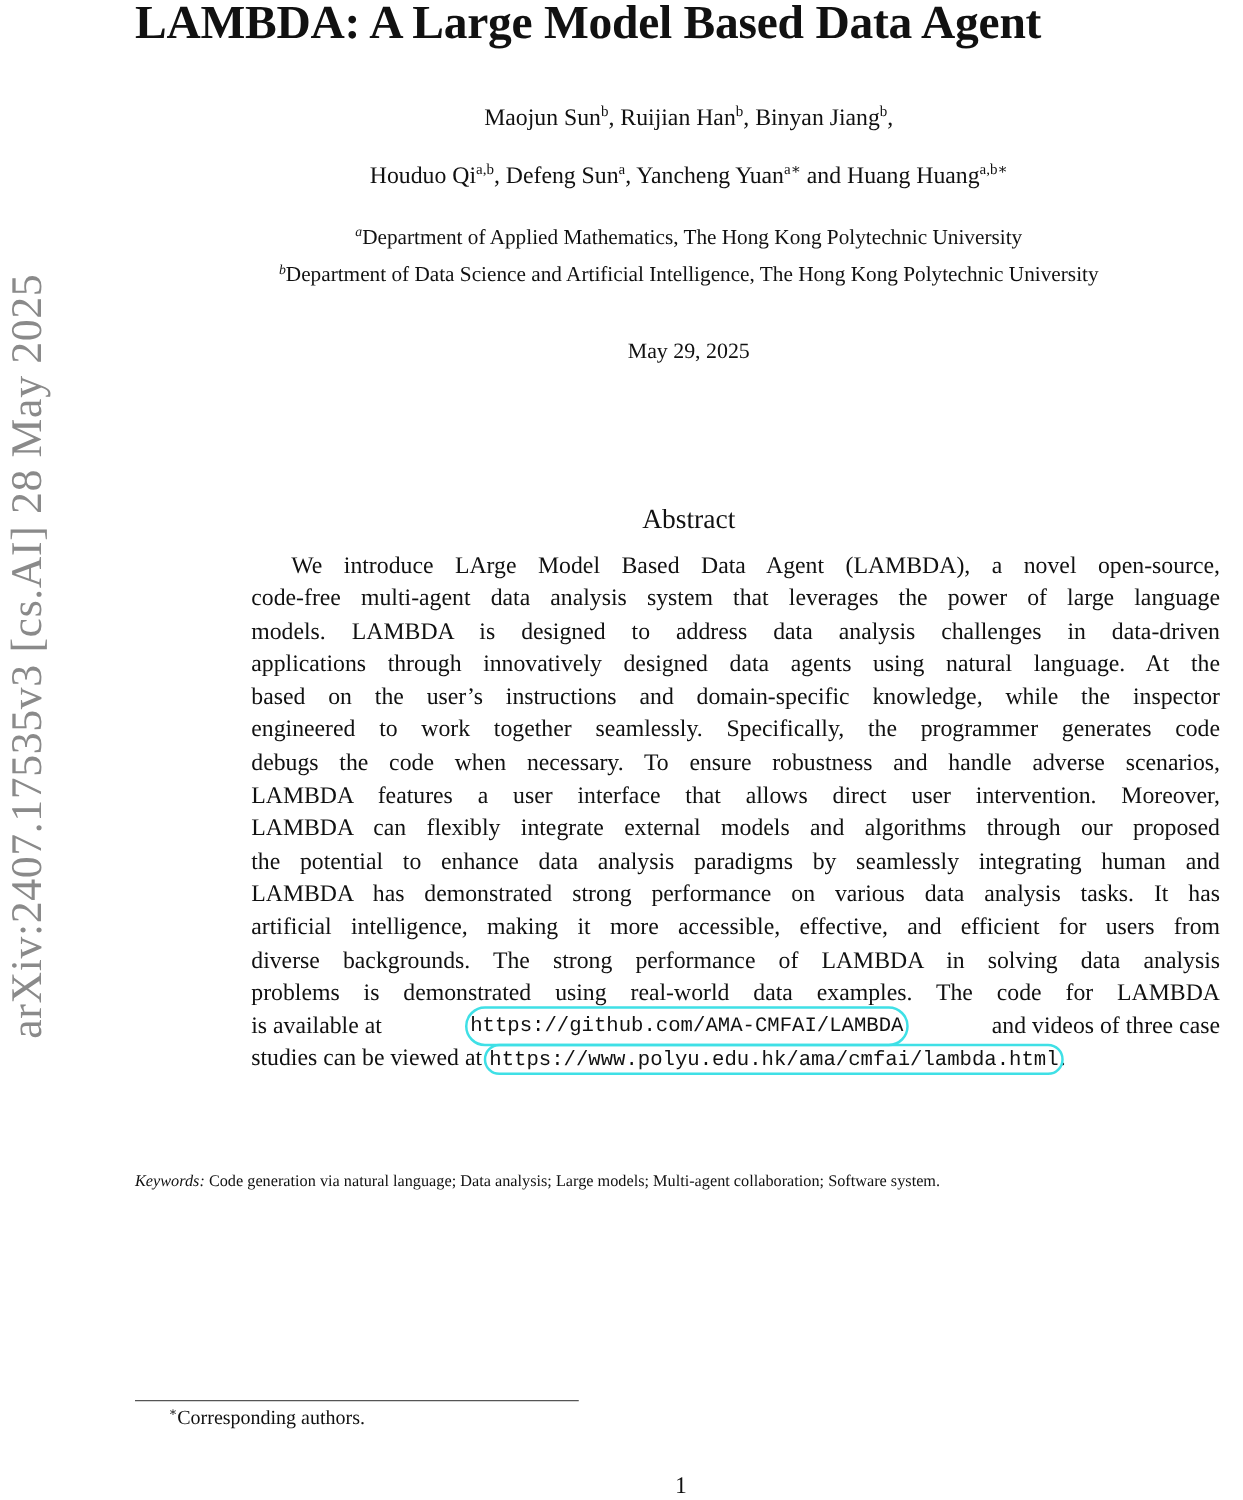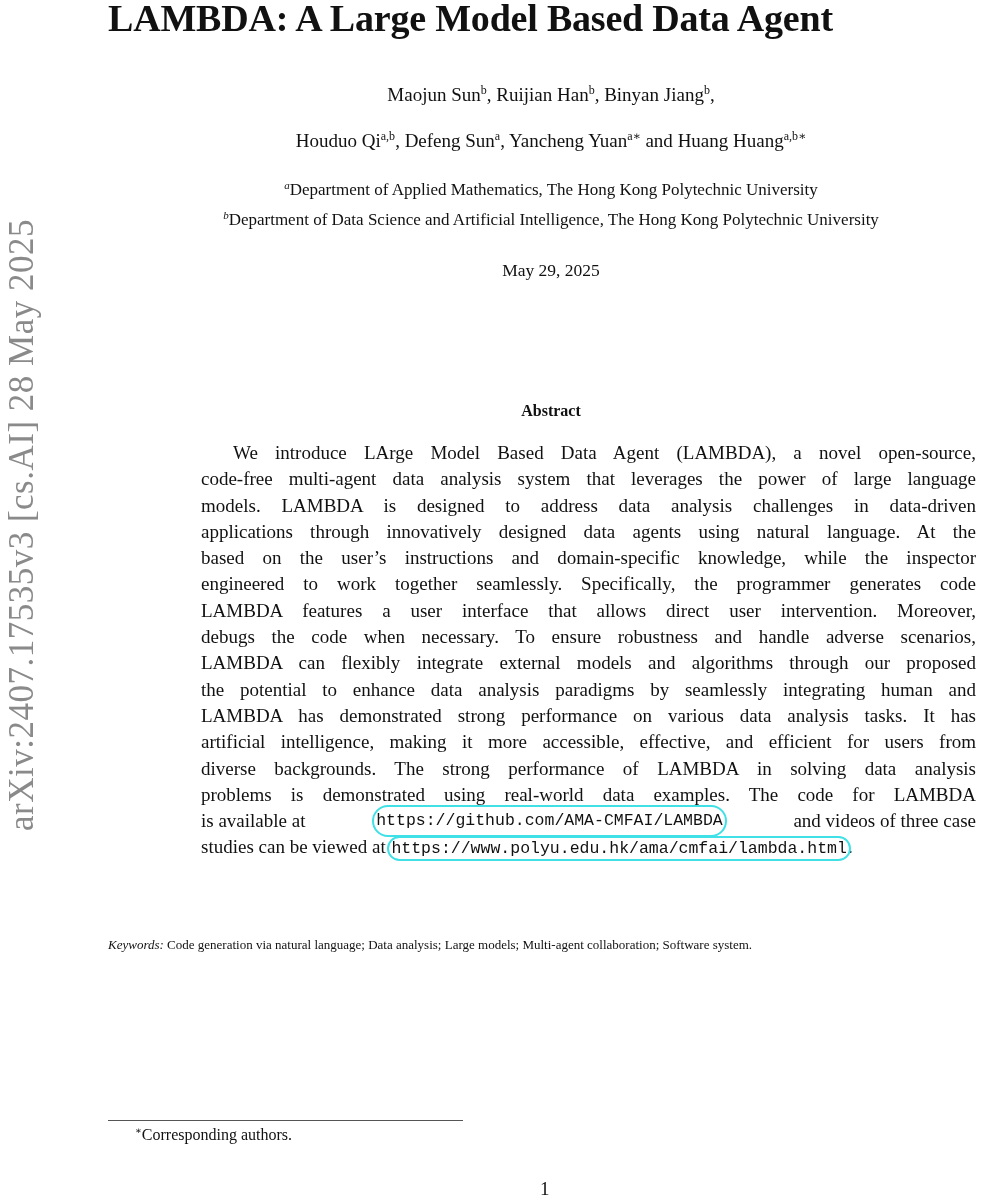--- a/index.html
+++ b/index.html
@@ -24,24 +24,24 @@
     .authors {
       position: absolute; left: 108px; width: 886px; text-align: center;
       font-size: 19px; white-space: nowrap;
     }
     .authors sup { font-size: 12px; vertical-align: 7px; line-height: 0; }
     .affil {
       position: absolute; left: 108px; width: 886px; text-align: center;
       font-size: 17px; white-space: nowrap;
     }
     .affil sup { font-size: 11px; font-style: italic; vertical-align: 6px; line-height: 0; }
-    .date { position: absolute; left: 108px; width: 886px; text-align: center; top: 260px; font-size: 17.5px; }
+    .date { position: absolute; left: 108px; width: 886px; text-align: center; top: 270px; font-size: 17.5px; }
     .abstract-heading {
       position: absolute; left: 108px; width: 886px; text-align: center; top: 402px;
-      font-weight: bold; font-size: 16px;
+      font-weight: normal; font-size: 22px;
     }
     .abstract-body {
       position: absolute; left: 165px; top: 440px; width: 775px;
       font-size: 19px; line-height: 26.3px; text-align: justify; margin-left: 36px;
     }
     .abstract-body .line { display: block; text-align: justify; text-align-last: justify; white-space: nowrap; }
     .link {
       font-family: "Liberation Mono", "DejaVu Sans Mono", monospace; font-size: 16.5px;
       outline: 2px solid #3fe0e6; outline-offset: 1px; color: #111; text-decoration: none;
       padding: 0 1px;
@@ -92,22 +92,22 @@
 
 <div class="abstract-heading">Abstract</div>
 
 <div class="abstract-body">
   <span class="line" style="padding-left:32px;">We introduce LArge Model Based Data Agent (LAMBDA), a novel open-source,</span>
   <span class="line">code-free multi-agent data analysis system that leverages the power of large language</span>
   <span class="line">models. LAMBDA is designed to address data analysis challenges in data-driven</span>
   <span class="line">applications through innovatively designed data agents using natural language. At the</span>
   <span class="line">based on the user’s instructions and domain-specific knowledge, while the inspector</span>
   <span class="line">engineered to work together seamlessly. Specifically, the programmer generates code</span>
+  <span class="line">debugs the code when necessary. To ensure robustness and handle adverse scenarios,</span>
   <span class="line">LAMBDA features a user interface that allows direct user intervention. Moreover,</span>
-  <span class="line">debugs the code when necessary. To ensure robustness and handle adverse scenarios,</span>
   <span class="line">LAMBDA can flexibly integrate external models and algorithms through our proposed</span>
   <span class="line">the potential to enhance data analysis paradigms by seamlessly integrating human and</span>
   <span class="line">LAMBDA has demonstrated strong performance on various data analysis tasks. It has</span>
   <span class="line">artificial intelligence, making it more accessible, effective, and efficient for users from</span>
   <span class="line">diverse backgrounds. The strong performance of LAMBDA in solving data analysis</span>
   <span class="line">problems is demonstrated using real-world data examples. The code for LAMBDA</span>
   <span class="line" style="display:flex; justify-content:space-between; align-items:flex-start;">
     <span>is available at</span>
     <a class="link">https://github.com/AMA-CMFAI/LAMBDA</a>
     <span>and videos of three case</span>

